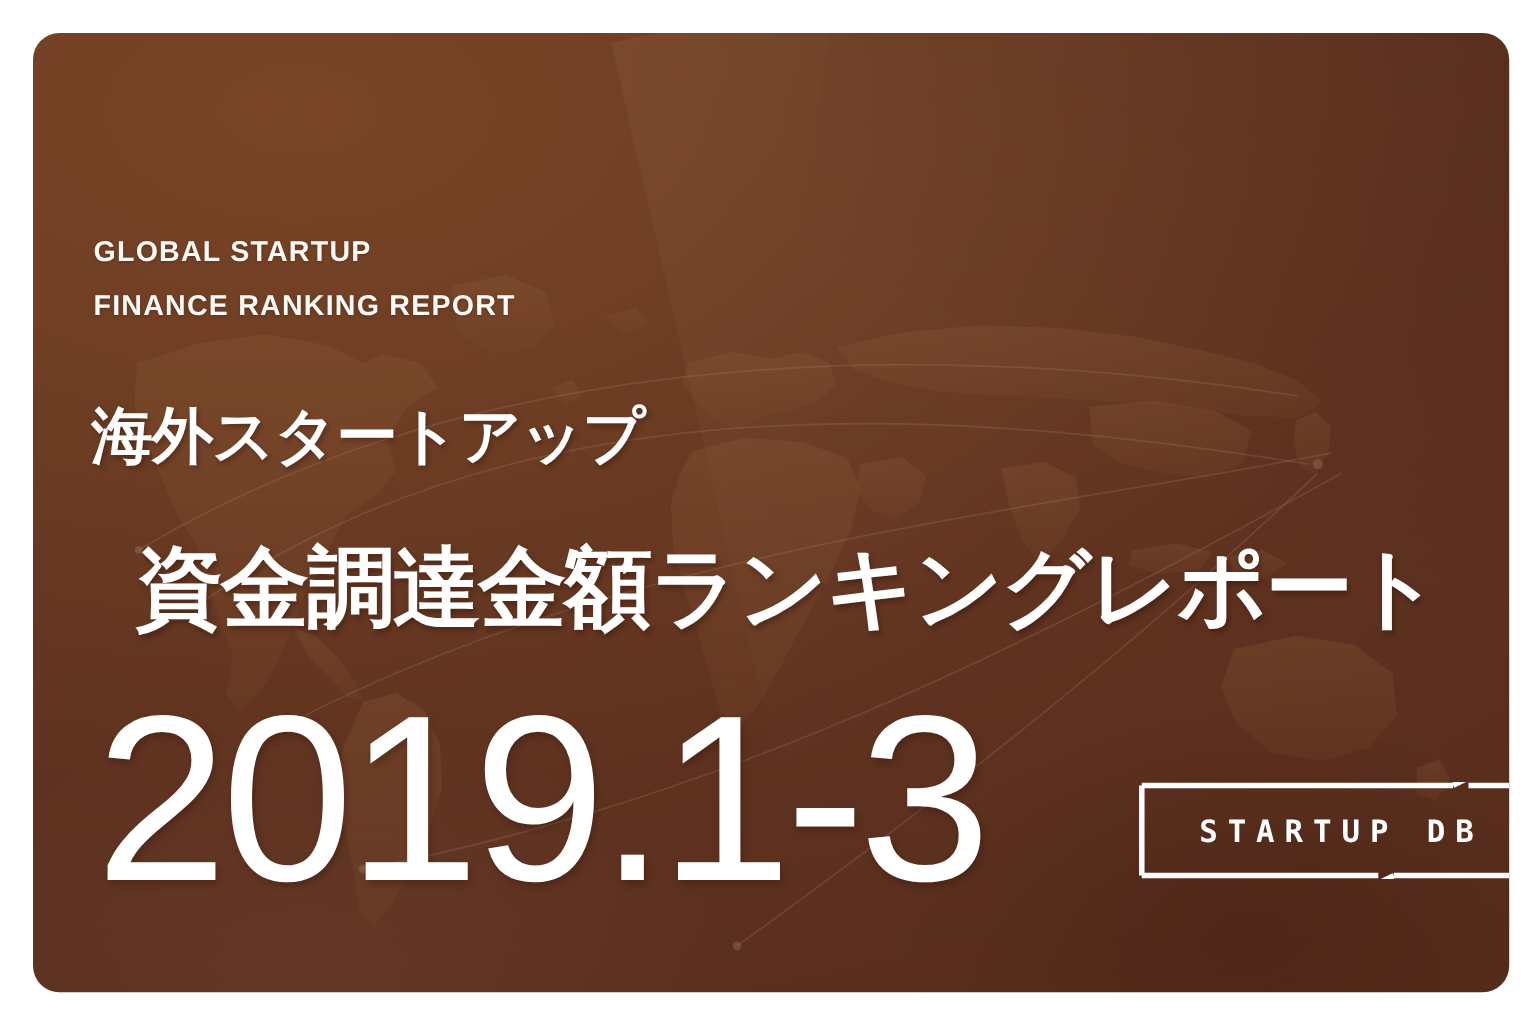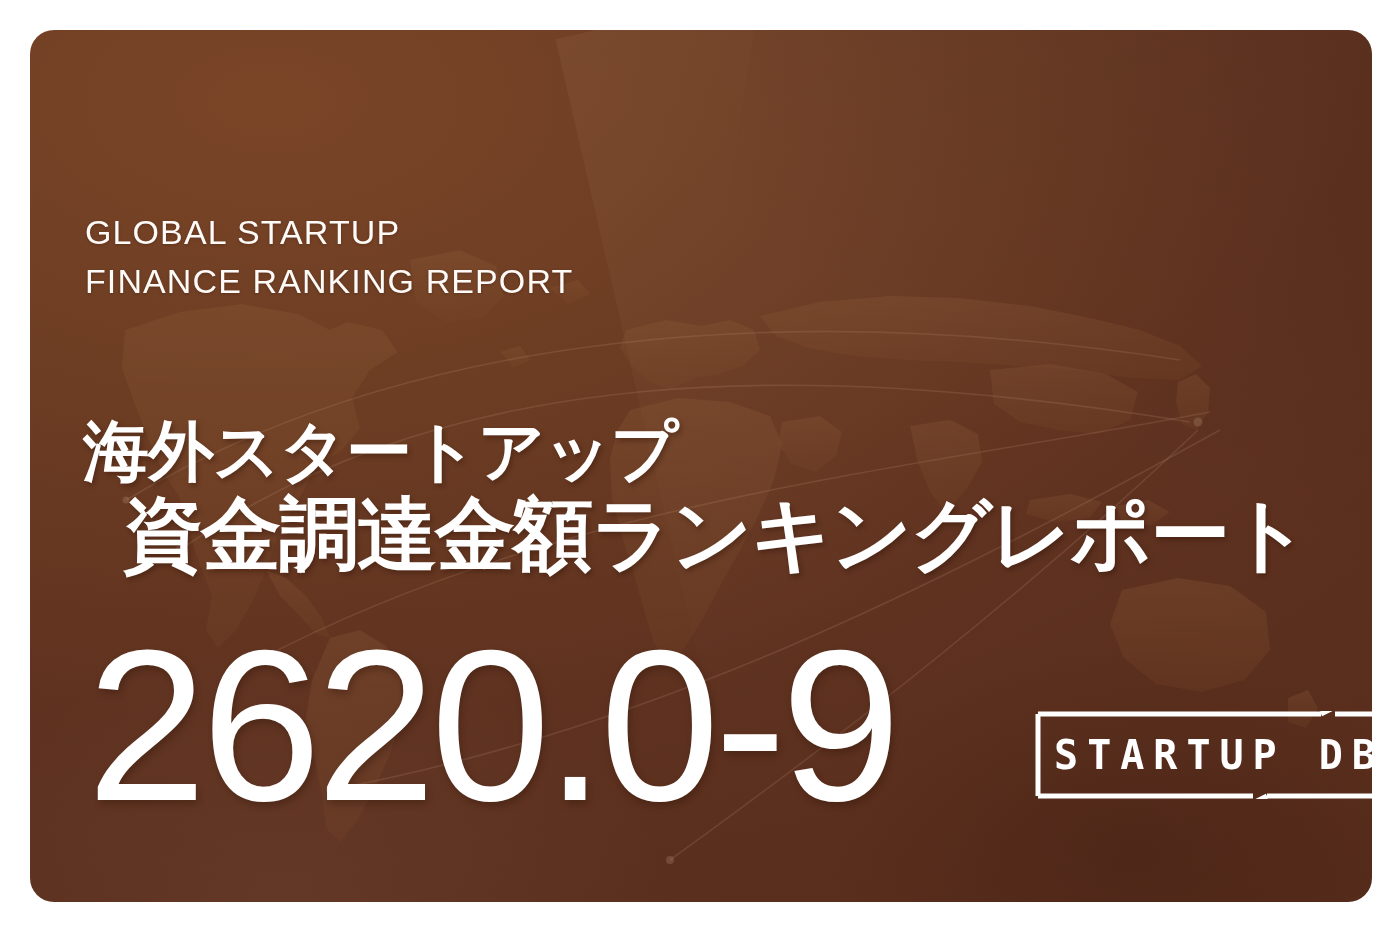--- a/index.html
+++ b/index.html
@@ -86,44 +86,43 @@
     left: 55px;
     top: 0;
     width: 1290px;
     height: 100%;
     color: #ffffff;
   }
 
   .eng-line {
     position: absolute;
     left: 0;
-    font-size: 34px;
+    font-size: 26px;
     letter-spacing: 1.1px;
-    font-weight: 400;
+    font-weight: 700;
     color: #fdfaf7;
     white-space: nowrap;
     text-shadow: 0 1px 3px rgba(30, 10, 2, 0.25);
   }
   #eng-line-1 { top: 183px; }
   #eng-line-2 { top: 232px; }
 
   .jp-line {
     position: absolute;
     left: -2px;
     font-weight: 700;
     color: #ffffff;
     white-space: nowrap;
     letter-spacing: -1px;
     text-shadow: 2px 3px 5px rgba(38, 13, 3, 0.34);
     font-family: "DejaVu Sans", "Liberation Sans", sans-serif;
   }
   #jp-line-1 {
     top: 329px;
-    font-size: 66px;
-    margin-top: 48px;
+    font-size: 56px;
   }
   #jp-line-2 {
     top: 452px;
     font-size: 80px;
     letter-spacing: -2px;
     margin-left: 40px;
   }
 
   #year-text {
     position: absolute;
@@ -155,21 +154,21 @@
   }
   #logo-text {
     position: absolute;
     left: 0;
     top: 0;
     width: 100%;
     height: 100%;
     display: flex;
     align-items: center;
     justify-content: center;
-    font-size: 40px;
+    font-size: 28px;
     font-weight: 700;
     letter-spacing: 9px;
     color: #ffffff;
     text-indent: 9px;
     font-family: "DejaVu Sans Mono", "Liberation Mono", monospace;
   }
 </style>
 </head>
 <body>
 
@@ -256,21 +255,21 @@
     <div id="title-block">
 
       <div class="eng-line" id="eng-line-1">GLOBAL STARTUP</div>
 
       <div class="eng-line" id="eng-line-2">FINANCE RANKING REPORT</div>
 
       <div class="jp-line" id="jp-line-1">海外スタートアップ</div>
 
       <div class="jp-line" id="jp-line-2">資金調達金額ランキングレポート</div>
 
-      <div id="year-text">2620.0-9</div>
+      <div id="year-text">2019.1-3</div>
 
       <div id="logo-badge">
         <svg id="logo-frame" viewBox="0 0 360 88" preserveAspectRatio="none">
           <g stroke="#ffffff" stroke-width="5" fill="none" stroke-linecap="butt">
 
             <path d="M3 3 L286 3"></path>
             <path d="M286 3 L302 -5"></path>
             <path d="M300 3 L357 3"></path>
 
             <path d="M357 3 L357 85"></path>

